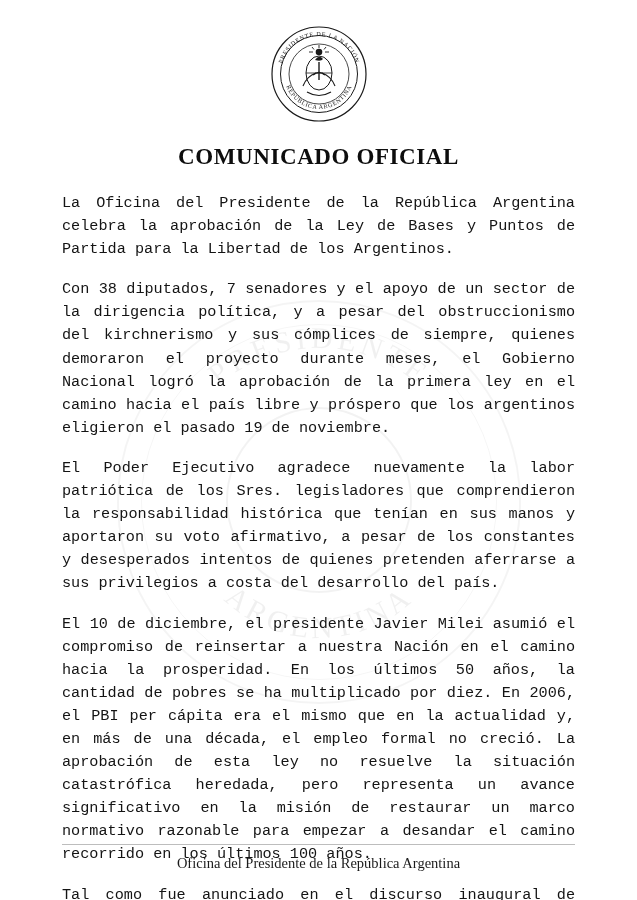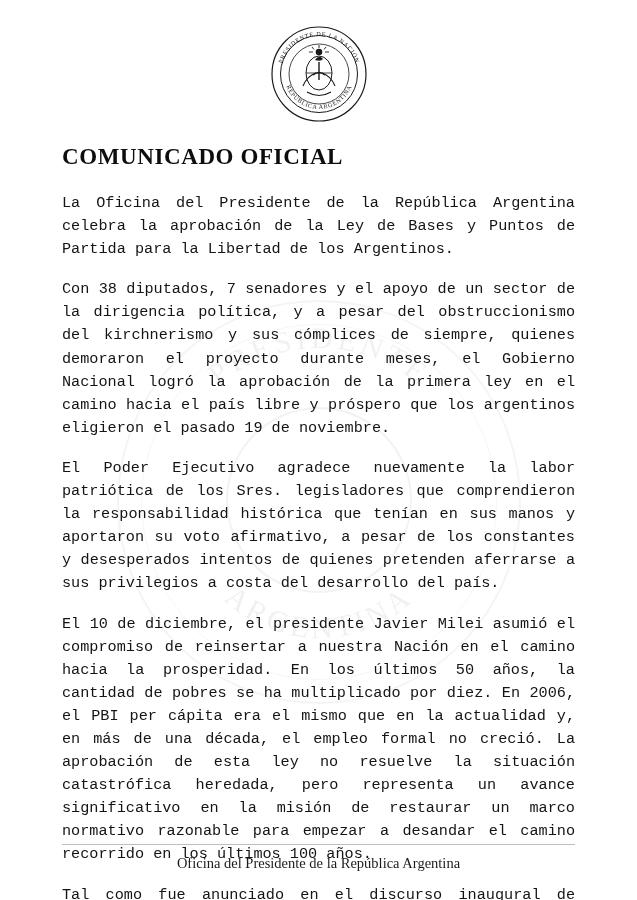--- a/index.html
+++ b/index.html
@@ -80,20 +80,21 @@
   }
   .crest {
     display: inline-block;
     width: 96px;
     height: 96px;
     position: relative;
   }
   .crest svg { display: block; }
 
   .doc-title {
+    text-align: center;
     font-size: 23px;
     font-weight: bold;
     letter-spacing: 0.6px;
     margin: 8px 0 22px 0;
     color: #0d0d0d;
   }
 
   p.para {
     font-size: 15.2px;
     line-height: 1.52;

